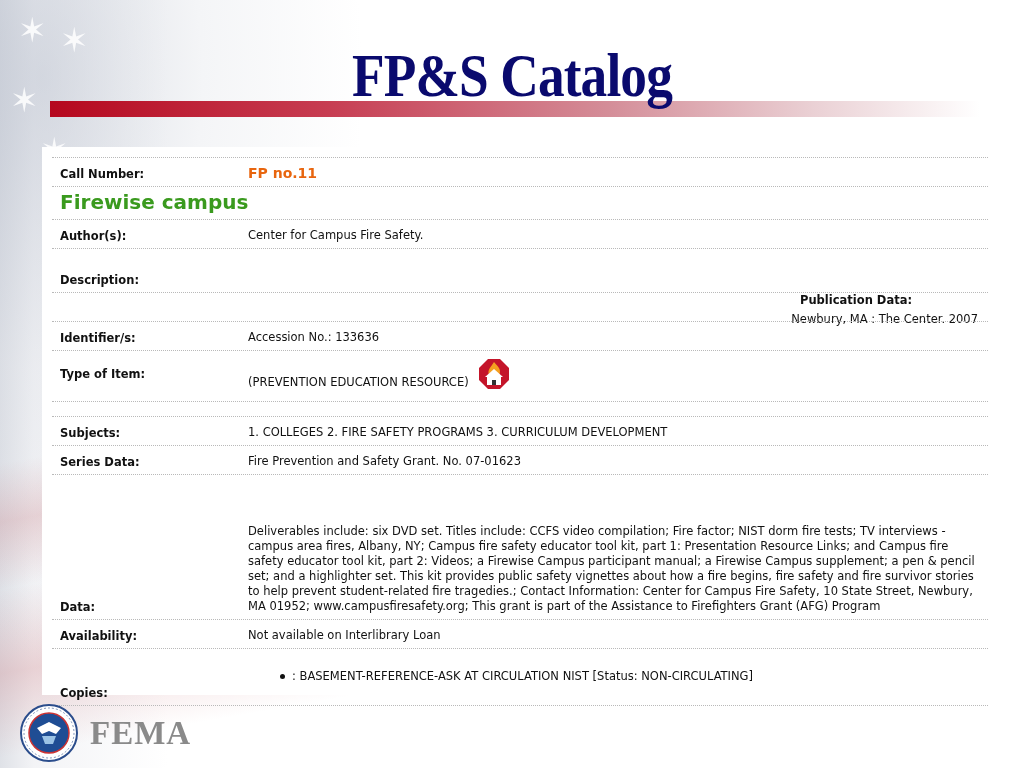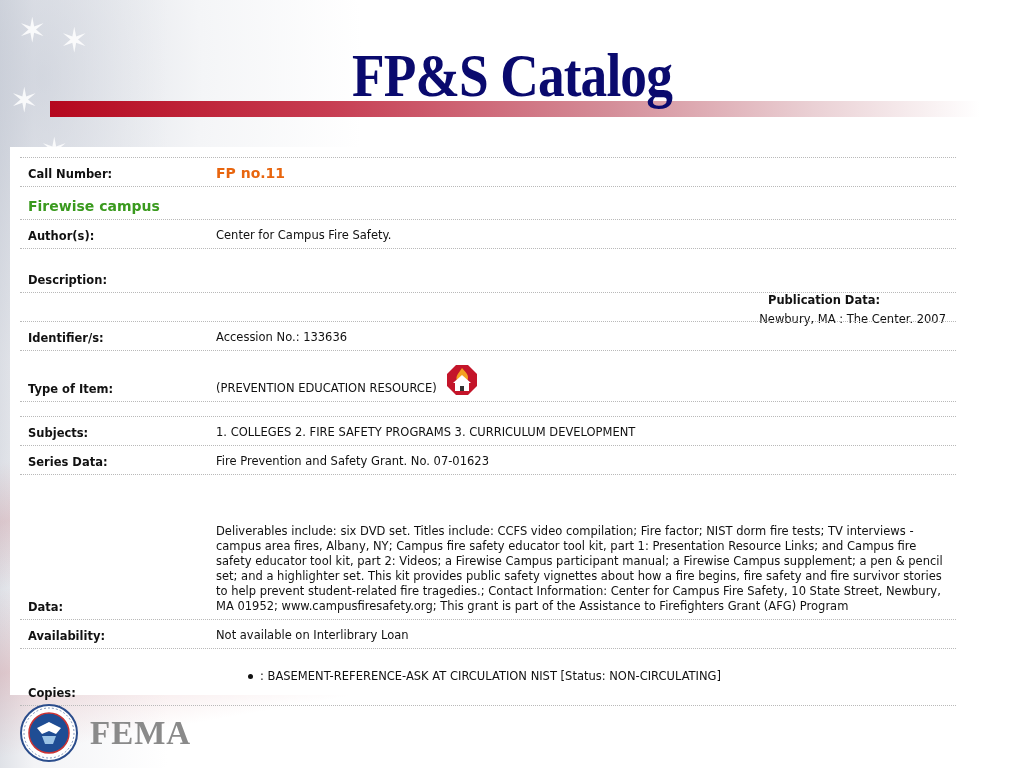--- a/index.html
+++ b/index.html
@@ -23,39 +23,39 @@
     font-size:62px; color:#0a0a6e; letter-spacing:-1px;
     transform:scaleX(0.86); transform-origin:center;
     z-index:3;
   }
   .title-bar {
     position:absolute; left:50px; top:101px; width:930px; height:16px;
     background:linear-gradient(90deg, #b5081e 0%, #c73d52 30%, #d48d98 60%, #ead0d4 82%, rgba(255,255,255,0) 100%);
     z-index:2;
   }
   .panel {
-    position:absolute; left:10px; top:147px; width:950px; height:548px;
+    position:absolute; left:42px; top:147px; width:950px; height:548px;
     background:#ffffff;
     z-index:1;
   }
   .rows { position:absolute; left:10px; top:10px; width:936px; }
   .row {
     position:relative; border-top:1px dotted #b9b9b9;
     display:flex; align-items:flex-end;
     font-size:11.5px; color:#111;
   }
   .row .label {
     width:196px; padding-left:8px; font-weight:bold; font-size:11.5px;
     padding-bottom:5px; box-sizing:border-box;
   }
   .row .value {
     flex:1; padding-bottom:5px; line-height:15px; padding-right:10px;
   }
   .call-value { color:#e8650e; font-weight:bold; font-size:14px; }
-  .title-row .label { color:#3a9a1e; font-size:14px; width:auto; }
+  .title-row .label { color:#3a9a1e; font-size:20px; width:auto; }
   .bottom-line { border-top:1px dotted #b9b9b9; }
   .type-icon {
     display:inline-block; width:32px; height:32px; vertical-align:bottom; margin-left:6px;
   }
   .copies-list { margin:0; padding-left:44px; }
   .copies-list li { list-style:none; position:relative; }
   .copies-list li::before {
     content:""; position:absolute; left:-12px; top:5px; width:5px; height:5px;
     background:#111; border-radius:50%;
   }
@@ -103,21 +103,21 @@
     <div class="row" style="height:28px;flex-direction:column;">
       <div class="label">Publication Data:</div>
       <div class="value">Newbury, MA : The Center. 2007</div>
     </div>
 
     <div class="row" style="height:28px;">
       <div class="label">Identifier/s:</div>
       <div class="value">Accession No.: 133636</div>
     </div>
 
-    <div class="row" style="height:50px;">
+    <div class="row" style="height:50px;align-items:center;">
       <div class="label">Type of Item:</div>
       <div class="value">
         <span>(PREVENTION EDUCATION RESOURCE)</span>
         <span class="type-icon">
           <svg width="32" height="32" viewBox="0 0 32 32">
             <polygon points="10,1 22,1 31,10 31,22 22,31 10,31 1,22 1,10" fill="#c4152a"></polygon>
             <path d="M16 4 C20 9 24 11 21 18 C19 14 17 16 16 12 C14 15 12 13 11 17 C9 12 13 9 16 4Z" fill="#f4a020"></path>
             <polygon points="16,11 25,19 7,19" fill="#ffffff"></polygon>
             <rect x="9" y="19" width="14" height="8" fill="#ffffff"></rect>
             <rect x="14" y="22" width="4" height="5" fill="#333333"></rect>

